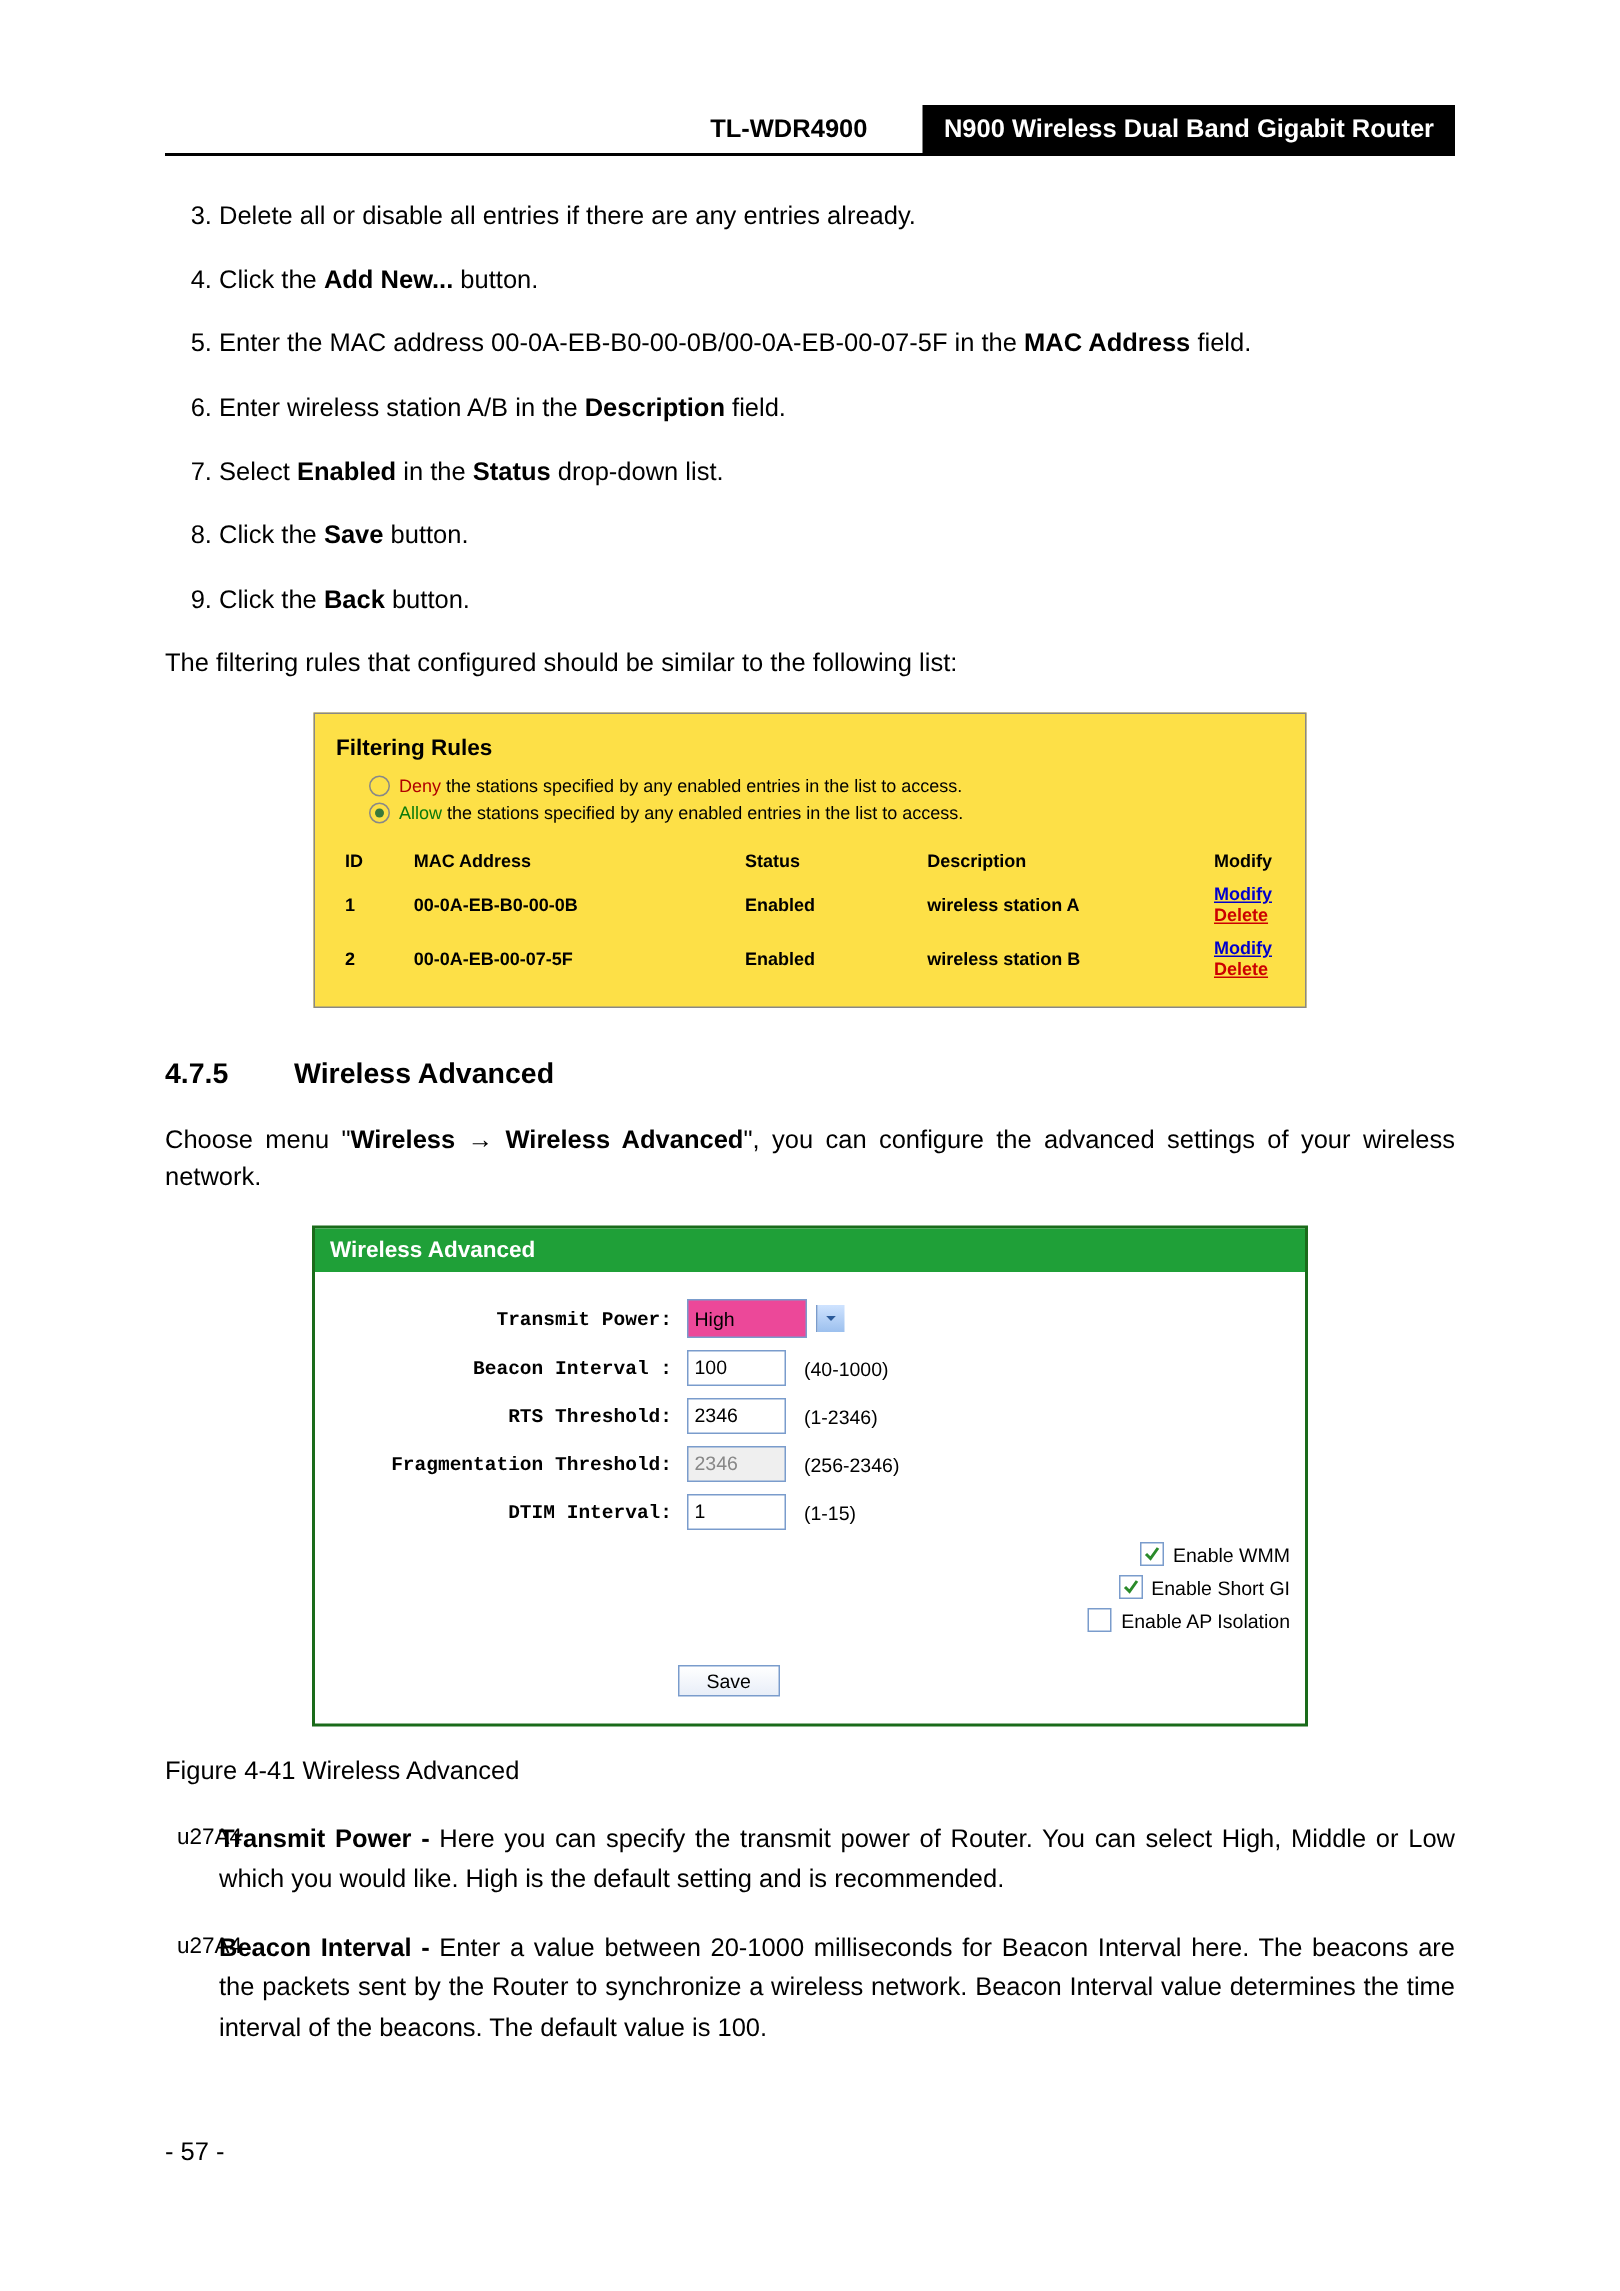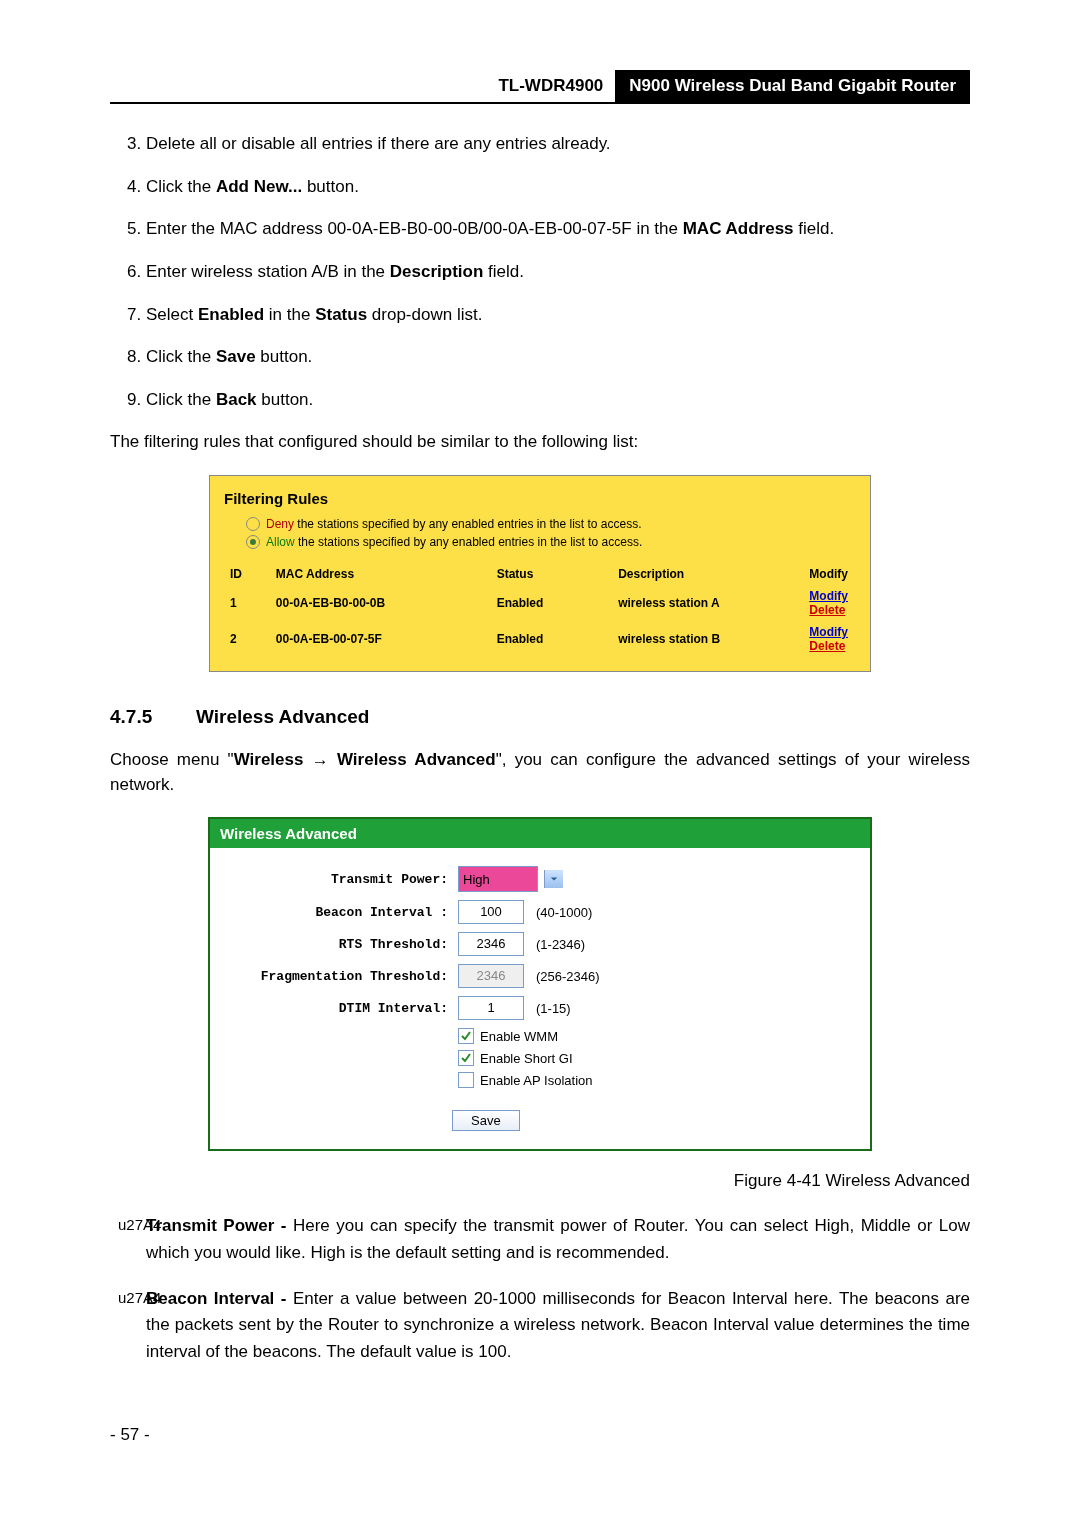--- a/index.html
+++ b/index.html
@@ -12,20 +12,21 @@
   }
   .page {
     padding: 70px 110px 40px 110px;
   }
   .header-line {
     border-bottom: 2px solid #000;
     display: flex;
     justify-content: flex-end;
     align-items: stretch;
     margin-bottom: 28px;
+    gap: 25px;
   }
   .header-model {
     font-weight: bold;
     font-size: 17px;
     padding: 6px 12px;
   }
   .header-prod {
     background: #000;
     color: #fff;
     font-weight: bold;
@@ -96,46 +97,46 @@
   }
   .wa-head {
     background:#1fa038; color:#fff; font-weight:bold; font-size:15px;
     padding:6px 10px;
   }
   .wa-body { padding: 18px 10px 14px 10px; font-size:13px; }
   .wa-row { display:flex; align-items:center; margin-bottom:8px; }
   .wa-label { width:228px; text-align:right; font-weight:bold; padding-right:10px;font-family:Liberation Mono, monospace; }
   .wa-input {
     border:1px solid #7a9ccc; background:#fff; padding:2px 4px; font-size:13px;
-    width:56px; height:18px; line-height:18px;text-align:center;
+    width:56px; height:18px; line-height:18px;
   }
   .wa-input.disabled { background:#efefef; color:#888; }
   .wa-select {
     border:1px solid #7a9ccc; background:#ec4899; padding:1px 4px; font-size:13px;
     width:70px; height:22px; display:inline-flex; align-items:center; justify-content:space-between;
   }
   .wa-dd {
     width:18px; height:18px; background:linear-gradient(#cfe3ff,#9cc0ee);
     border-left:1px solid #7a9ccc; display:inline-flex; align-items:center; justify-content:center;
     margin-left:6px;
   }
   .wa-dd svg { width:8px; height:8px; }
   .wa-hint { margin-left:12px; }
-  .wa-check-row { display:flex; align-items:center; margin:6px 0 0 238px; gap:6px; font-size:13px; }
+  .wa-check-row { display:flex; align-items:center; margin:6px 0 0 238px; gap:6px; font-size:13px;justify-content:flex-end; }
   .chk {
     width:14px; height:14px; border:1px solid #7a9ccc; background:#fff;
     display:inline-flex; align-items:center; justify-content:center; flex:0 0 auto;
   }
   .chk.on svg { width:12px; height:12px; }
   .wa-save-row { text-align:left; margin:22px 0 4px 232px; }
   .wa-save {
     display:inline-block; border:1px solid #7a9ccc; padding:2px 18px; font-size:13px;
     background:linear-gradient(#fff,#e8eef8);
   }
-  .fig-caption { text-align:right; font-size:17px; margin-bottom:22px; }
+  .fig-caption { text-align:left; font-size:17px; margin-bottom:22px; }
   ul.bullets { list-style:none; padding:0; margin:0; }
   ul.bullets li { position:relative; padding-left:36px; font-size:17px; line-height:1.55; margin-bottom:20px; text-align:justify; }
   ul.bullets li::before {
     content:"\u27A4"; position:absolute; left:8px; top:0; font-size:15px;
   }
   .arrow { font-family: Arial; }
   .page-number { font-size:17px; margin-top:60px; }
 </style>
 </head>
 <body>

